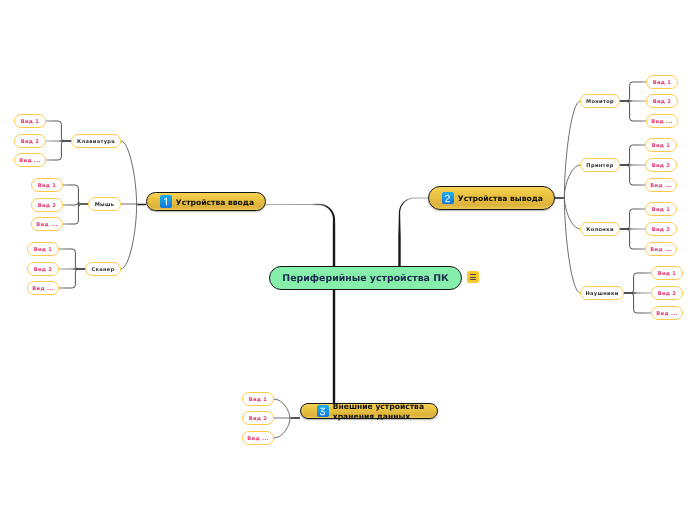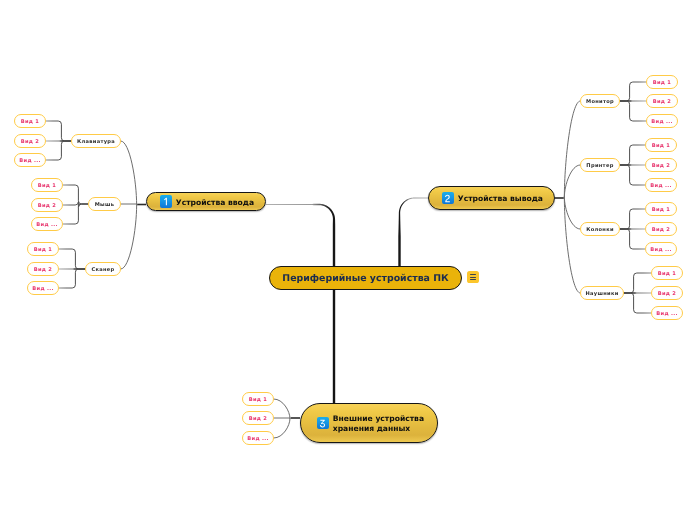--- a/index.html
+++ b/index.html
@@ -20,21 +20,21 @@
   .sub{background:#ffffff;border:1.8px solid #ffcb45;border-radius:7px;
        color:#2b2b2b;font-size:5.1px;font-weight:700;letter-spacing:.32px;
        padding-top:1.3px;}
   
   .branch{border:1.7px solid #141414;border-radius:999px;color:#0d0d0d;
           background:linear-gradient(180deg,#f7d255 0%,#f0c945 22%,#e2b93c 62%,#dcb23a 82%,#eec94e 100%);
           font-size:7.6px;font-weight:700;gap:3.4px;
           justify-content:flex-start;padding-left:13px;
           box-shadow:0 1px 1.5px rgba(0,0,0,.3);}
   .central{border:1.7px solid #141414;border-radius:999px;color:#192a4d;
-           background:#eab308;font-size:9.4px;font-weight:700;}
+           background:#86efac;font-size:9.4px;font-weight:700;}
   .badge{display:inline-flex;align-items:center;justify-content:center;
          flex:0 0 auto;width:12.4px;height:12.2px;border-radius:2px;color:#fff;
          font-size:9.6px;font-weight:400;line-height:1;
          font-family:"DejaVu Sans",sans-serif;position:relative;overflow:hidden;
          background:linear-gradient(180deg,#18ade9 0%,#1496e4 45%,#0c74d6 100%);}
   .badge svg{display:block;}
   .branch .txt{line-height:9.4px;text-align:left;padding-top:1.6px;}
   .hamburger{position:absolute;background:#fcc62d;border-radius:2.6px;}
   .hamburger i{position:absolute;left:2.7px;height:1.3px;background:#3d444a;
                border-radius:.7px;display:block;width:6.4px;}
@@ -247,21 +247,21 @@
       <span class="badge">
         <svg width="8" height="9" viewBox="0 0 8 9">
           <path d="M1.30 8.25 L1.30 7.35 C1.30 6.40 1.90 5.65 3.05 4.90 C4.05 4.25 4.62 3.80 4.62 3.05 C4.62 2.35 4.20 1.80 3.45 1.80 C2.72 1.80 2.20 2.30 2.10 3.10 L1.12 2.95 C1.26 1.65 2.12 0.75 3.50 0.75 C4.82 0.75 5.75 1.65 5.75 3.00 C5.75 4.10 5.02 4.80 3.75 5.60 C2.88 6.15 2.50 6.62 2.45 7.30 L5.85 7.30 L5.85 8.25 Z" fill="#ffffff"></path>
         </svg>
       </span>
       <span class="txt">Устройства вывода</span>
     </div>
     <div class="node leaf" style="left: 242px; top: 392px; width: 32px; height: 14px;">Вид 1</div>
     <div class="node leaf" style="left: 242px; top: 411px; width: 32px; height: 14px;">Вид 2</div>
     <div class="node leaf" style="left: 242px; top: 431px; width: 32px; height: 14px;">Вид ...</div>
-    <div class="node branch" style="left: 300px; top: 403px; width: 138px; height: 40px; padding-left: 16px;">
+    <div class="node branch" style="left: 300px; top: 403px; width: 138px; height: 16px; padding-left: 16px;">
       <span class="badge">
         <svg width="8" height="9" viewBox="0 0 8 9">
           <path d="M1.35 0.75 L5.70 0.75 L5.70 1.65 L3.15 4.10 C3.30 4.08 3.45 4.07 3.60 4.07 C5.05 4.07 6.00 5.00 6.00 6.25 C6.00 7.55 5.00 8.45 3.50 8.45 C2.05 8.45 1.05 7.60 0.90 6.25 L1.95 6.10 C2.05 7.00 2.65 7.45 3.50 7.45 C4.40 7.45 4.95 6.90 4.95 6.15 C4.95 5.35 4.40 4.85 3.50 4.85 C3.05 4.85 2.70 4.95 2.35 5.15 L1.80 4.50 L4.25 1.70 L1.35 1.70 Z" fill="#ffffff"></path>
         </svg>
       </span>
       <span class="txt">Внешние устройства<br>хранения данных</span>
     </div>
     <div class="node central" style="left: 269px; top: 266px; width: 193px; height: 24px;">Периферийные устройства ПК</div>
     <div class="hamburger" style="left: 467.3px; top: 271px; width: 11.8px; height: 11.7px;">
       <i style="top: 2.8px;"></i>

